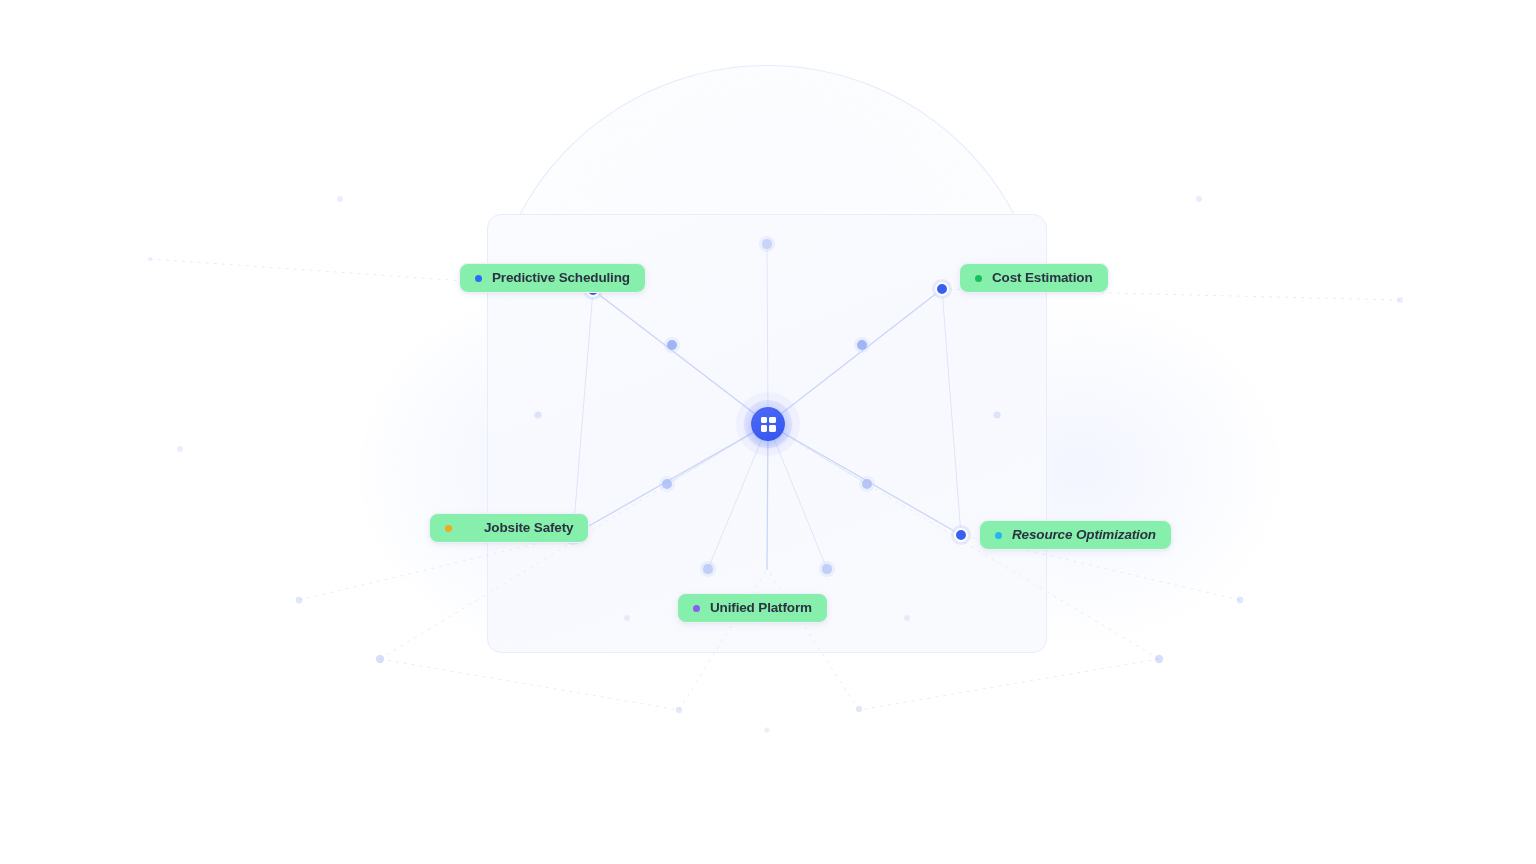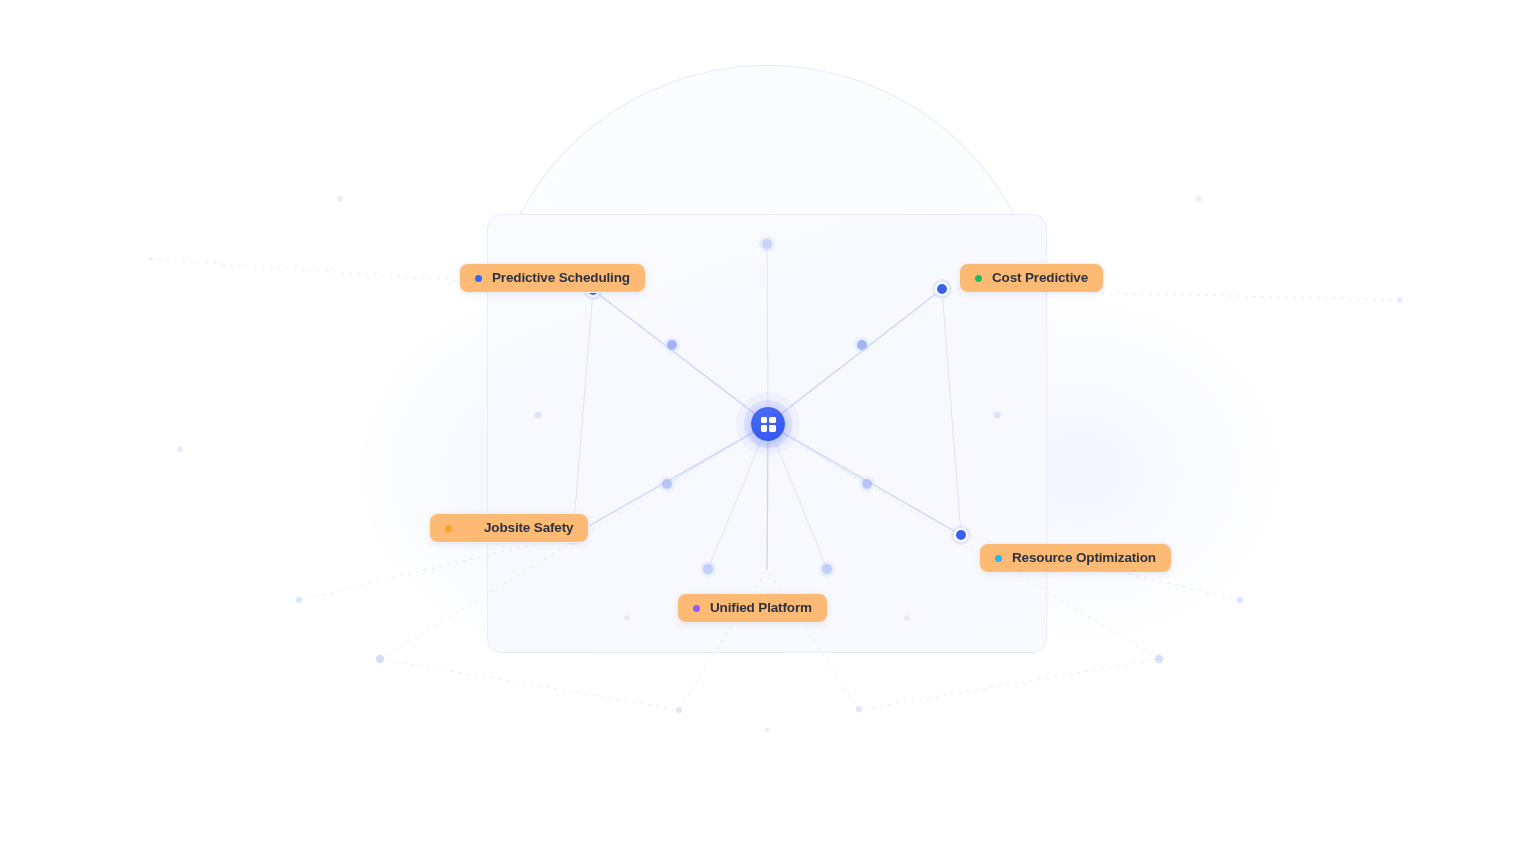--- a/index.html
+++ b/index.html
@@ -124,21 +124,21 @@
   }
 
   
   .pill {
     position: absolute;
     display: flex;
     align-items: center;
     gap: 10px;
     height: 30px;
     padding: 0 15px;
-    background: #fdba74;
+    background: #86efac;
     border: 1px solid #eef1f9;
     border-radius: 9px;
     box-shadow: 0 2px 7px rgba(40,60,130,0.065), 0 1px 2px rgba(40,60,130,0.04);
     white-space: nowrap;
     z-index: 10;
     cursor: default;
     text-align: center;
   }
   .pill .dot {
     width: 7px; height: 7px;
@@ -237,27 +237,27 @@
     </div>
   </div>
 
   <div id="pill-layer">
       <div class="pill" style="left: 459px; top: 263px;">
         <span class="dot" style="background: rgb(47, 107, 246);"></span>
         <span class="txt">Predictive Scheduling</span>
       </div>
       <div class="pill" style="left: 959px; top: 263px;">
         <span class="dot" style="background: rgb(24, 191, 95);"></span>
-        <span class="txt">Cost Predictive</span>
+        <span class="txt">Cost Estimation</span>
       </div>
       <div class="pill" style="left: 429px; top: 513px; gap: 32px;">
         <span class="dot" style="background: rgb(245, 166, 35);"></span>
         <span class="txt">Jobsite Safety</span>
       </div>
-      <div class="pill" style="left: 979px; top: 543px;">
+      <div class="pill" style="left: 979px; top: 520px; font-style: italic;">
         <span class="dot" style="background: rgb(37, 182, 239);"></span>
         <span class="txt">Resource Optimization</span>
       </div>
       <div class="pill" style="left: 677px; top: 593px;">
         <span class="dot" style="background: rgb(139, 92, 246);"></span>
         <span class="txt">Unified Platform</span>
       </div>
     </div>
 
 </div>

